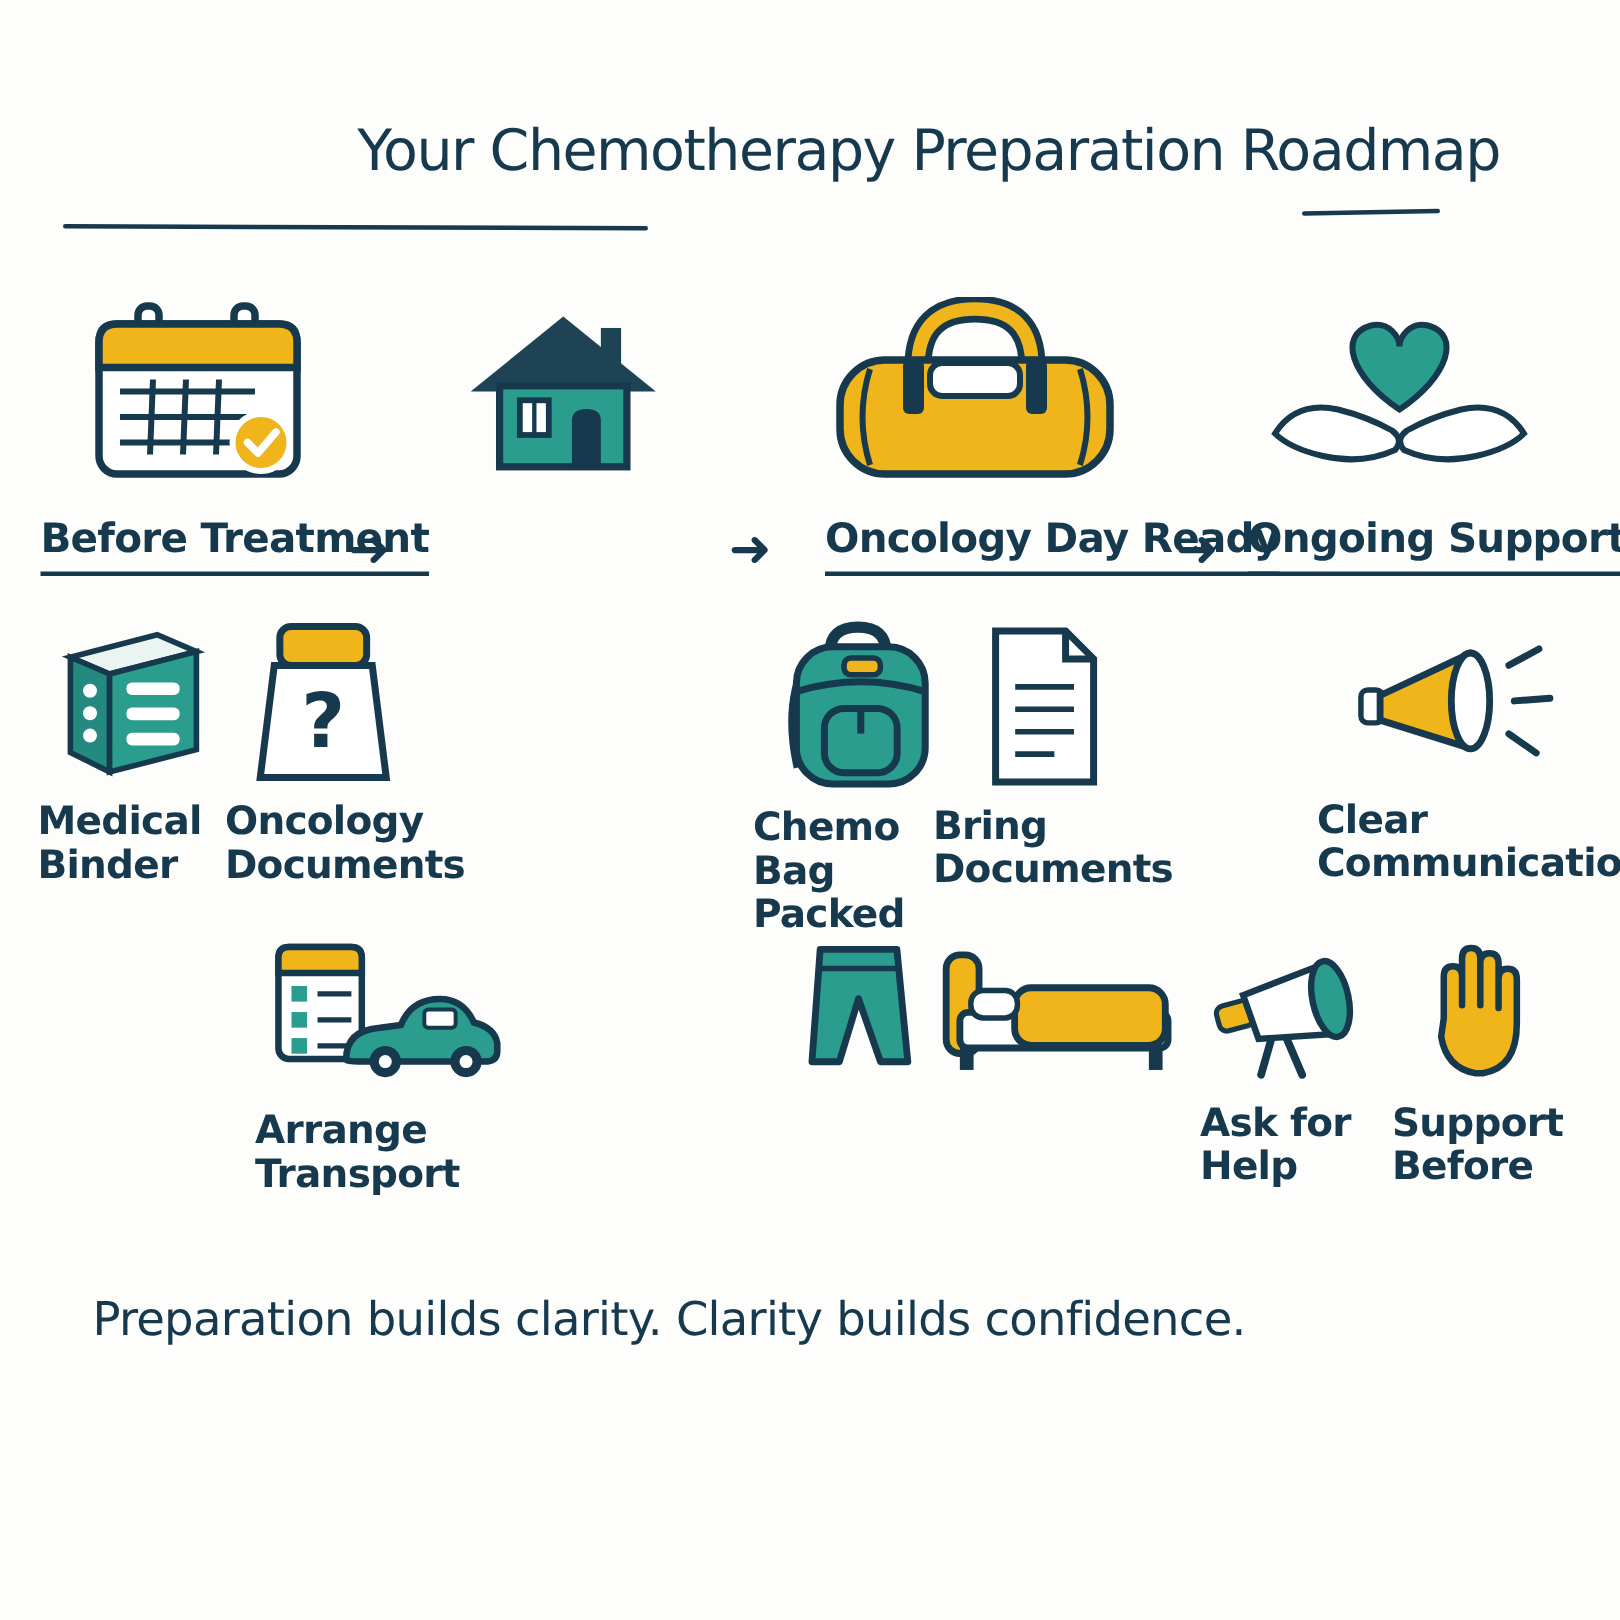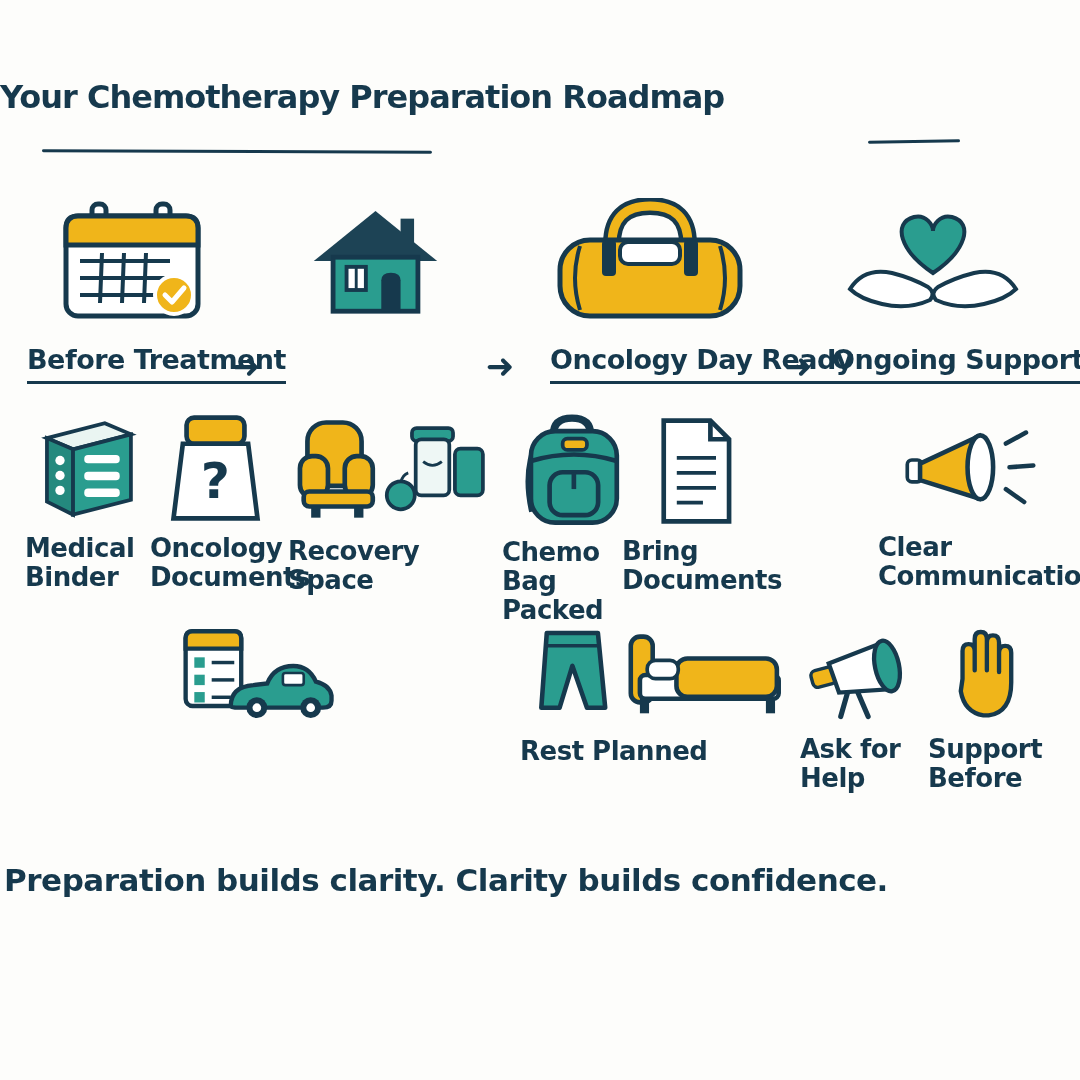--- a/index.html
+++ b/index.html
@@ -19,23 +19,23 @@
   .canvas{
     position:relative;
     width:1080px;height:1080px;
     background:var(--paper);
     overflow:hidden;
   }
   .title{
     position:absolute;
     left:0; top:78px; width:1000px;
     margin:0;
-    text-align:left;
-    font-size:32px;
-    font-weight:700;
+    text-align:right;
+    font-size:38px;
+    font-weight:400;
     letter-spacing:-1px;
     color:var(--ink);
   }
   .underline{
     position:absolute;
     height:3px;
     background:var(--ink);
     border-radius:2px;
   }
   .u1{left:42px;top:150px;width:390px;transform:rotate(0.2deg);}
@@ -76,21 +76,21 @@
     line-height:1.12;
     letter-spacing:-0.5px;
     color:var(--ink);
     text-align:left;
   }
   .footer{
     position:absolute;
     left:0; top:862px; width:892px;
     text-align:center;
     font-size:31px;
-    font-weight:700;
+    font-weight:400;
     letter-spacing:-0.5px;
     color:var(--ink);
   }
 </style>
 </head>
 <body>
 
 <div class="canvas">
 
   <h1 class="title">Your Chemotherapy Preparation Roadmap</h1>
@@ -166,37 +166,20 @@
 
   <figure class="item" style="left:150px;top:412px;width:130px">
     <svg width="105" height="112" viewBox="0 0 110 120">
       <rect x="24" y="6" width="62" height="28" rx="8" fill="#f0b51a" stroke="#16394d" stroke-width="5"></rect>
       <path d="M20 34 L90 34 L100 114 L10 114 Z" fill="#fff" stroke="#16394d" stroke-width="5"></path>
       <text x="55" y="92" font-size="54" font-weight="bold" fill="#16394d" text-anchor="middle">?</text>
     </svg>
     <figcaption class="item-label">Oncology Documents</figcaption>
   </figure>
 
-  <figure class="item" style="left:288px;top:415px;width:205px">
-    <svg width="205" height="112" viewBox="0 0 210 120">
-      <rect x="16" y="8" width="58" height="68" rx="20" fill="#f0b51a" stroke="#16394d" stroke-width="5"></rect>
-      <rect x="8" y="44" width="30" height="44" rx="13" fill="#f0b51a" stroke="#16394d" stroke-width="5"></rect>
-      <rect x="56" y="44" width="30" height="44" rx="13" fill="#f0b51a" stroke="#16394d" stroke-width="5"></rect>
-      <rect x="12" y="82" width="74" height="16" rx="6" fill="#f0b51a" stroke="#16394d" stroke-width="5"></rect>
-      <rect x="20" y="98" width="10" height="12" fill="#16394d"></rect>
-      <rect x="66" y="98" width="10" height="12" fill="#16394d"></rect>
-      <rect x="128" y="14" width="44" height="14" rx="5" fill="#2a9d8f" stroke="#16394d" stroke-width="4"></rect>
-      <rect x="132" y="26" width="36" height="60" rx="6" fill="#eef7f5" stroke="#16394d" stroke-width="4"></rect>
-      <path d="M140 50 Q150 58 160 50" stroke="#16394d" stroke-width="3" fill="none"></path>
-      <rect x="174" y="36" width="30" height="50" rx="6" fill="#2a9d8f" stroke="#16394d" stroke-width="4"></rect>
-      <circle cx="116" cy="86" r="15" fill="#2a9d8f" stroke="#16394d" stroke-width="4"></circle>
-      <path d="M116 72 Q118 64 124 62" stroke="#16394d" stroke-width="3" fill="none"></path>
-    </svg>
-    <figcaption class="item-label">Recovery Space</figcaption>
-  </figure>
 
   <figure class="item" style="left:502px;top:410px;width:140px">
     <svg width="112" height="118" viewBox="0 0 120 125">
       <path d="M40 26 Q40 8 60 8 Q80 8 80 26" fill="none" stroke="#16394d" stroke-width="8"></path>
       <path d="M24 32 Q8 64 18 108" stroke="#16394d" stroke-width="8" fill="none"></path>
       <rect x="16" y="22" width="92" height="98" rx="26" fill="#2a9d8f" stroke="#16394d" stroke-width="5"></rect>
       <path d="M16 54 Q62 40 108 54" stroke="#16394d" stroke-width="5" fill="none"></path>
       <rect x="36" y="66" width="52" height="46" rx="14" fill="#2a9d8f" stroke="#16394d" stroke-width="5"></rect>
       <path d="M62 66 L62 84" stroke="#16394d" stroke-width="5"></path>
       <rect x="50" y="30" width="26" height="12" rx="5" fill="#f0b51a" stroke="#16394d" stroke-width="4"></rect>
@@ -235,34 +218,34 @@
         <path d="M48 62 L74 62" stroke="#16394d" stroke-width="4"></path>
       <rect x="28" y="76" width="12" height="12" fill="#2a9d8f"></rect>
         <path d="M48 82 L70 82" stroke="#16394d" stroke-width="4"></path>
       <path d="M70 92 Q70 70 96 68 L112 66 Q120 46 142 46 Q160 46 168 64 Q184 68 186 80 L186 86 Q186 94 176 94 L80 94 Q70 94 70 92 Z" fill="#2a9d8f" stroke="#16394d" stroke-width="5"></path>
       <rect x="130" y="54" width="24" height="14" rx="3" fill="#fff" stroke="#16394d" stroke-width="3"></rect>
       <circle cx="100" cy="94" r="12" fill="#16394d"></circle>
         <circle cx="100" cy="94" r="5" fill="#fff"></circle>
       <circle cx="162" cy="94" r="12" fill="#16394d"></circle>
         <circle cx="162" cy="94" r="5" fill="#fff"></circle>
     </svg>
+    <figcaption class="item-label">Arrange Transport</figcaption>
   </figure>
 
   <figure class="item" style="left:520px;top:622px;width:280px">
     <svg width="270" height="105" viewBox="0 0 280 115">
       <path d="M16 12 L72 12 L80 94 L60 94 L44 48 L30 94 L10 94 Z" fill="#2a9d8f" stroke="#16394d" stroke-width="5" stroke-linejoin="round"></path>
       <path d="M15 26 L73 26" stroke="#16394d" stroke-width="4"></path>
       <rect x="108" y="16" width="24" height="72" rx="10" fill="#f0b51a" stroke="#16394d" stroke-width="5"></rect>
       <rect x="118" y="58" width="152" height="26" rx="6" fill="#fff" stroke="#16394d" stroke-width="5"></rect>
       <rect x="158" y="40" width="110" height="42" rx="12" fill="#f0b51a" stroke="#16394d" stroke-width="5"></rect>
       <rect x="126" y="42" width="34" height="20" rx="9" fill="#fff" stroke="#16394d" stroke-width="4"></rect>
       <rect x="118" y="84" width="10" height="16" fill="#16394d"></rect>
       <rect x="256" y="84" width="10" height="16" fill="#16394d"></rect>
     </svg>
-    <figcaption class="item-label">Rest Planned</figcaption>
   </figure>
 
   <figure class="item" style="left:800px;top:625px;width:125px">
     <svg width="120" height="100" viewBox="0 0 140 115">
       <rect x="10" y="50" width="28" height="20" rx="6" fill="#f0b51a" stroke="#16394d" stroke-width="4" transform="rotate(-15 24 60)"></rect>
       <path d="M30 44 L92 20 L104 74 L42 78 Z" fill="#fff" stroke="#16394d" stroke-width="5"></path>
       <ellipse cx="98" cy="47" rx="14" ry="30" fill="#2a9d8f" stroke="#16394d" stroke-width="5" transform="rotate(-12 98 47)"></ellipse>
       <path d="M52 78 L44 106 M64 78 L76 106" stroke="#16394d" stroke-width="6" stroke-linecap="round"></path>
     </svg>
     <figcaption class="item-label">Ask for Help</figcaption>

